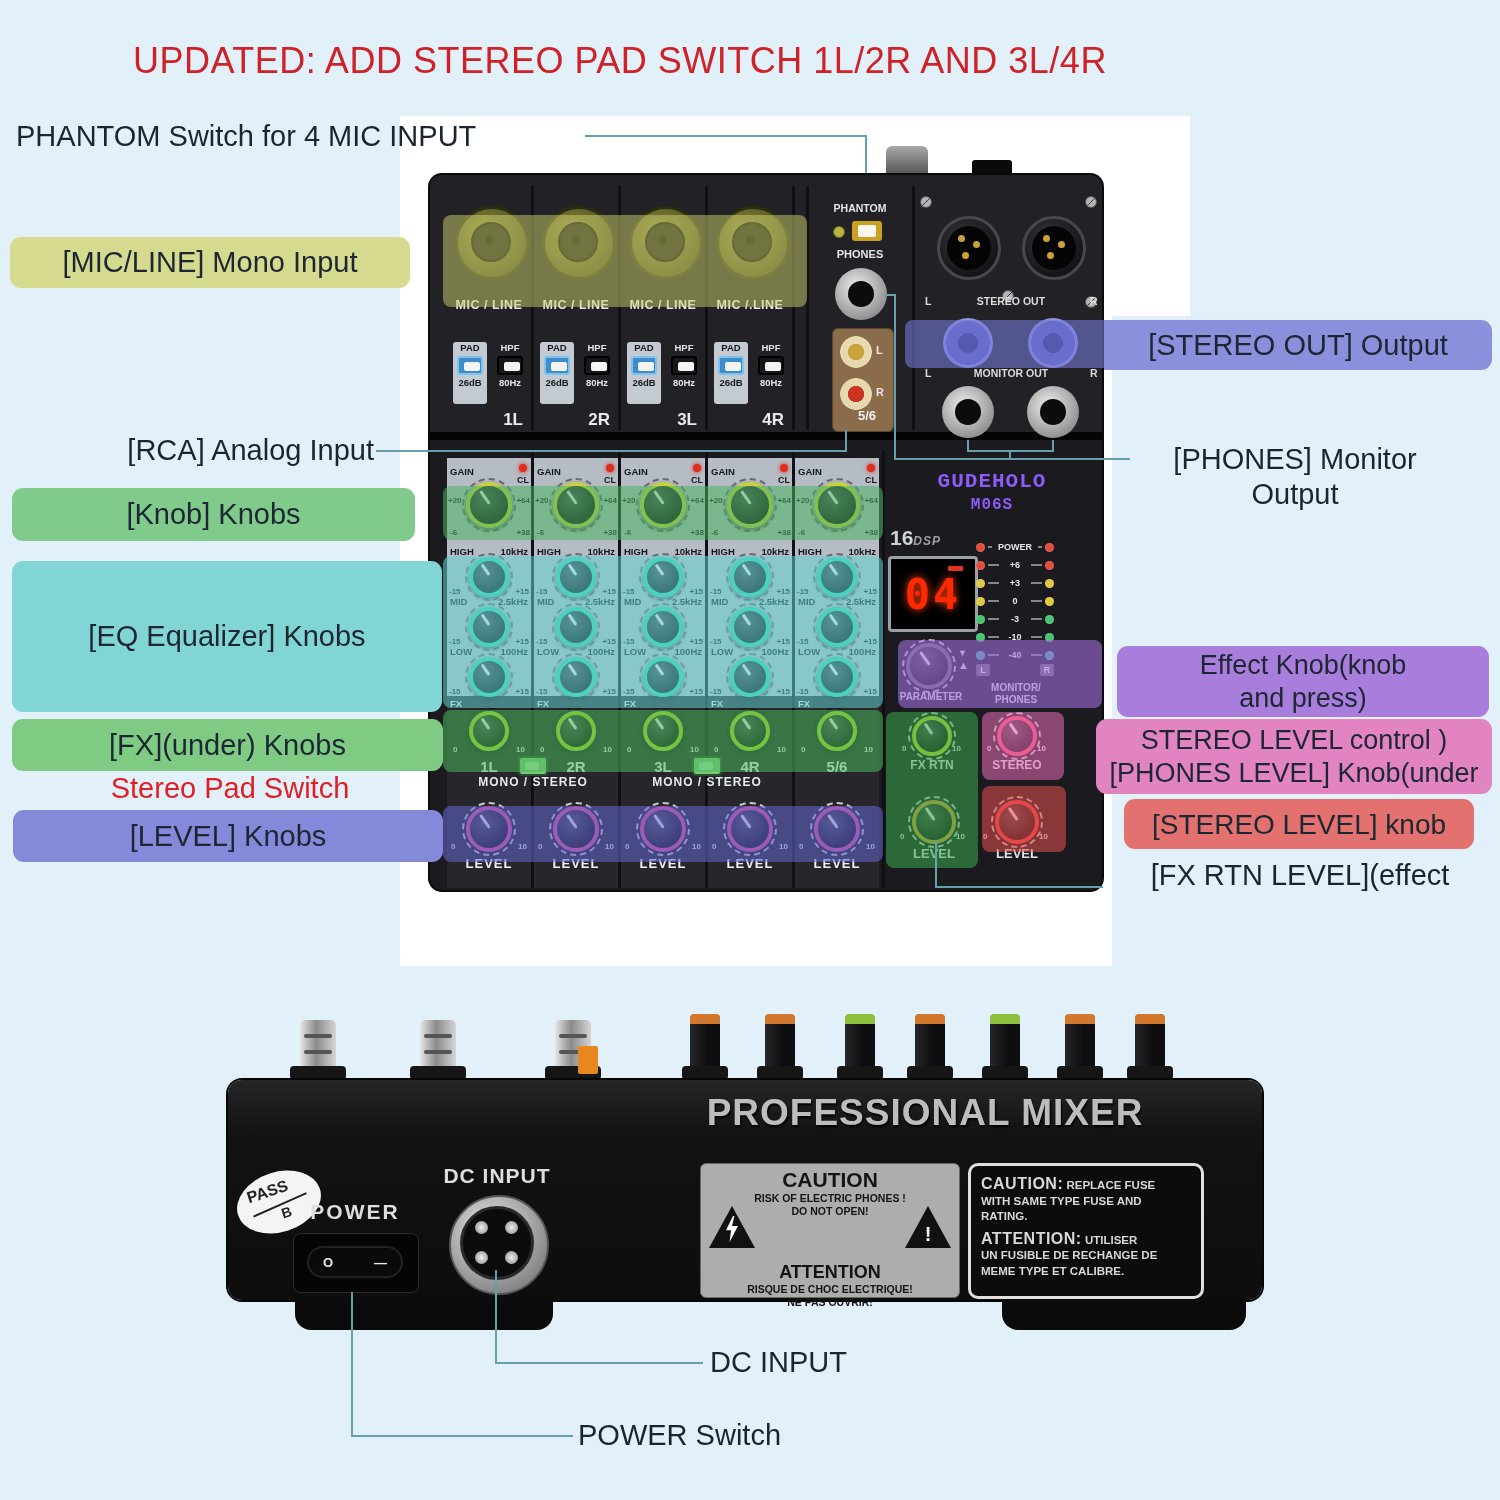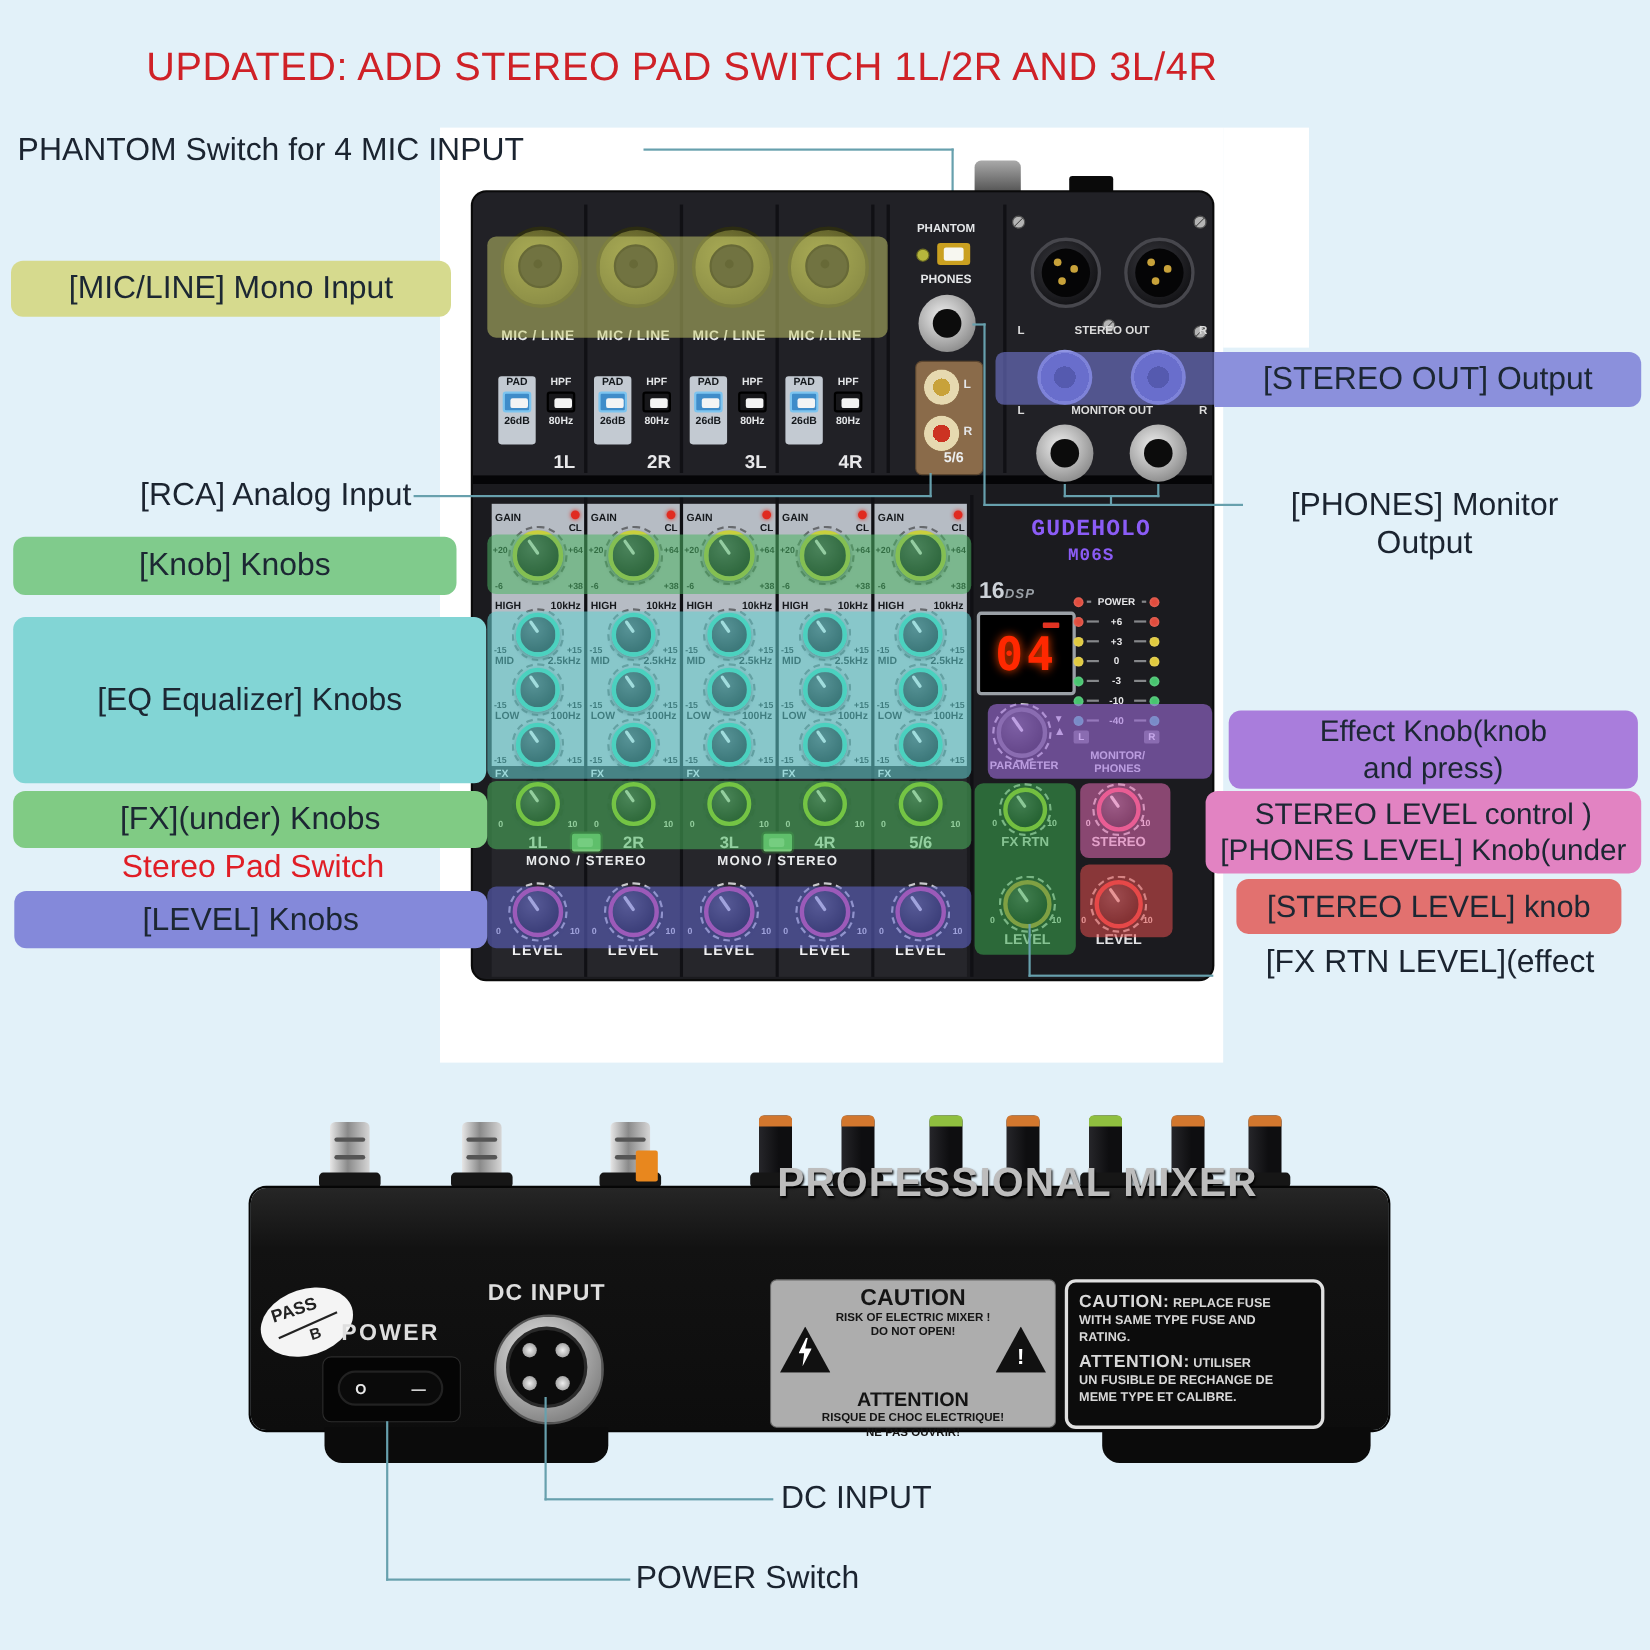--- a/index.html
+++ b/index.html
@@ -789,25 +789,25 @@
       <div class="rear-base" style="left: 1057px; top: 1066px; width: 46px;"></div>
       <div class="rear-knob" style="left: 1135px; top: 1014px;">
         <i style="background: rgb(210, 119, 46);"></i>
       </div>
       <div class="rear-base" style="left: 1127px; top: 1066px; width: 46px;"></div>
     </div>
   <div class="abs backbody" style="left:228px;top:1080px;width:1034px;height:220px;"></div>
   <div class="foot" style="left:295px;top:1298px;width:258px;height:32px;"></div>
   <div class="foot" style="left:1002px;top:1298px;width:244px;height:32px;"></div>
 
-  <div class="abs headline" style="left:660px;top:1054px;width:530px;text-align:center;">PROFESSIONAL MIXER</div>
+  <div class="abs headline" style="left:660px;top:1092px;width:530px;text-align:center;">PROFESSIONAL MIXER</div>
 
   <div class="abs plateL" style="left:700px;top:1163px;width:258px;height:133px;">
     <div class="t1">CAUTION</div>
-    <div class="s">RISK OF ELECTRIC MIXER !</div>
+    <div class="s">RISK OF ELECTRIC PHONES !</div>
     <div class="s">DO NOT OPEN!</div>
     <div class="t2">ATTENTION</div>
     <div class="s">RISQUE DE CHOC ELECTRIQUE!</div>
     <div class="s">NE PAS OUVRIR!</div>
     <div class="tri" style="left:8px;top:42px;">
         <span class="bolt"></span>
       </div>
     <div class="tri" style="right:8px;left:auto;top:42px;">
         <span class="bang">!</span>
       </div>

